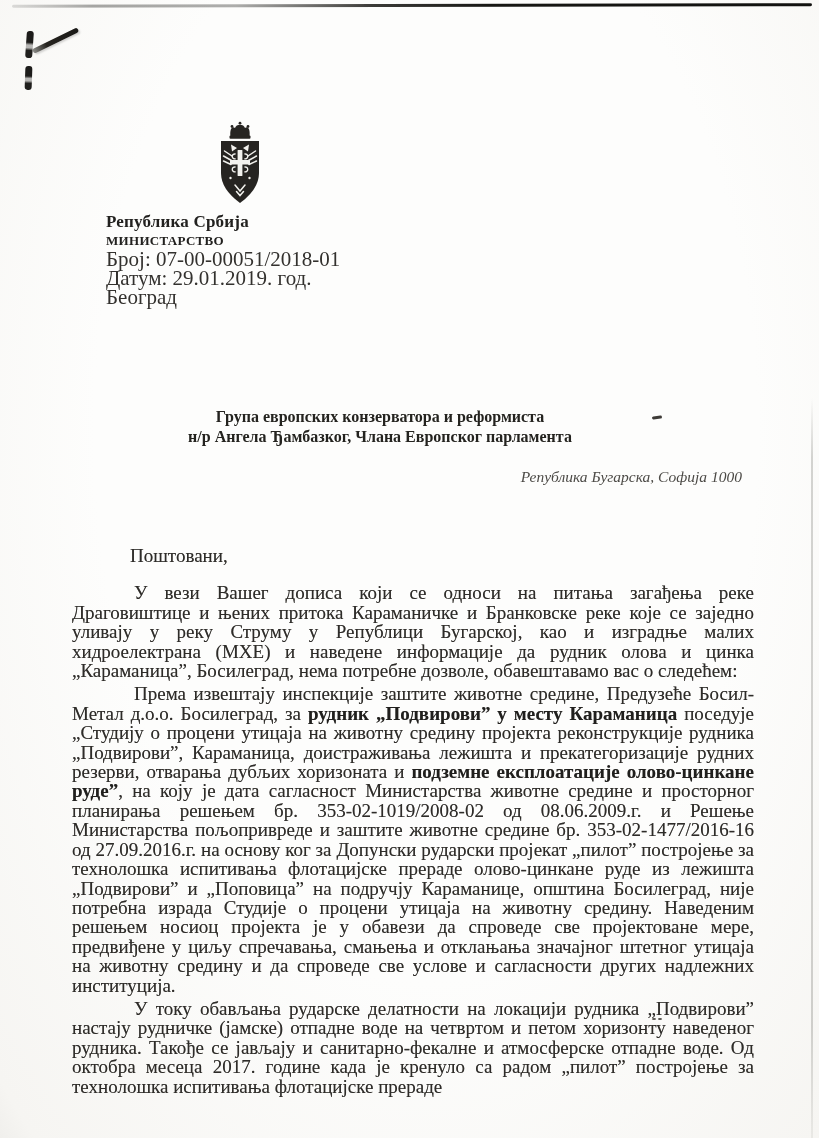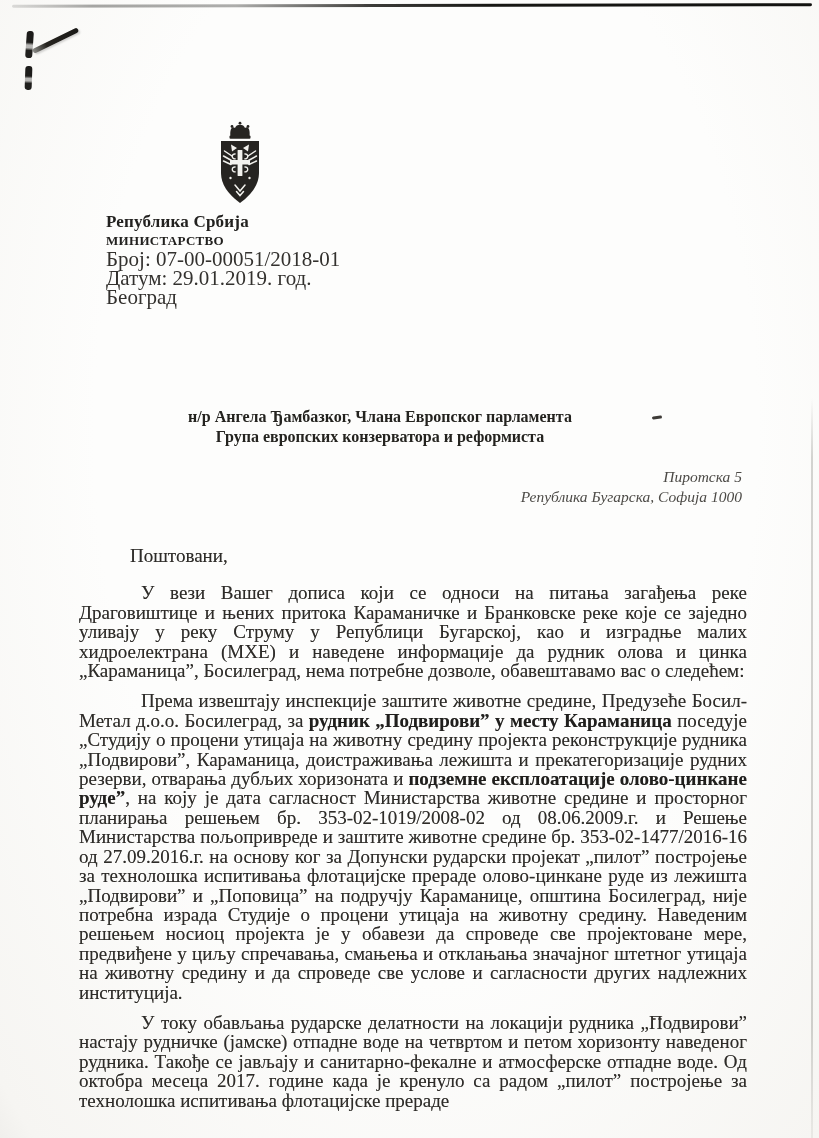--- a/index.html
+++ b/index.html
@@ -56,21 +56,21 @@
     position:absolute; left:400px; top:467px; width:342px; text-align:right;
     font-style:italic; font-size:15.5px; line-height:19.5px; color:#4c4a46;
   }
   
   .body-text {
     position:absolute; left:68px; top:546px; width:690px;
     font-size:19px; line-height:19.4px; text-align:justify;
     text-shadow:0 0 .4px rgba(46,44,41,.45);
   }
   .salutation { margin:0 0 18px 0; text-indent:62px; }
-  .para { margin:11px; text-indent:62px; }
+  .para { margin:4px; text-indent:62px; }
   .bold-seg { font-weight:bold; color:#201f1d; }
 </style>
 </head>
 <body>
 
 <div class="page">
 
   <div class="scan-top-line"></div>
   <div class="staple-post staple-a"></div>
   <div class="staple-diag"></div>
@@ -115,26 +115,25 @@
       </g>
     </svg>
     <div class="lh-country">Република Србија</div>
     <div class="lh-ministry">МИНИСТАРСТВО</div>
     <div class="lh-meta">Број: 07-00-00051/2018-01</div>
     <div class="lh-meta">Датум: 29.01.2019. год.</div>
     <div class="lh-meta">Београд</div>
   </div>
 
   <div class="recipient">
+    <div>Група европских конзерватора и реформиста</div>
     <div>н/р Ангела Ђамбазког, Члана Европског парламента</div>
-    <div>Група европских конзерватора и реформиста</div>
   </div>
 
   <div class="recipient-address">
-    <div>Пиротска 5</div>
     <div>Република Бугарска, Софија 1000</div>
   </div>
 
   <div class="body-text">
     <p class="salutation">Поштовани,</p>
     <p class="para"><span>У вези Вашег дописа који се односи на питања загађења реке Драговиштице и њених притока Караманичке и Бранковске реке које се заједно уливају у реку Струму у Републици Бугарској, као и изградње малих хидроелектрана (МХЕ) и наведене информације да рудник олова и цинка „Караманица”, Босилеград, нема потребне дозволе, обавештавамо вас о следећем:</span></p>
     <p class="para"><span>Према извештају инспекције заштите животне средине, Предузеће Босил-Метал д.о.о. Босилеград, за </span><span class="bold-seg">рудник „Подвирови” у месту Караманица</span><span> поседује „Студију о процени утицаја на животну средину пројекта реконструкције рудника „Подвирови”, Караманица, доистраживања лежишта и прекатегоризације рудних резерви, отварања дубљих хоризоната и </span><span class="bold-seg">подземне експлоатације олово-цинкане руде”</span><span>, на коју је дата сагласност Министарства животне средине и просторног планирања решењем бр. 353-02-1019/2008-02 од 08.06.2009.г. и Решење Министарства пољопривреде и заштите животне средине бр. 353-02-1477/2016-16 од 27.09.2016.г. на основу ког за Допунски рударски пројекат „пилот” постројење за технолошка испитивања флотацијске прераде олово-цинкане руде из лежишта „Подвирови” и „Поповица” на подручју Караманице, општина Босилеград, није потребна израда Студије о процени утицаја на животну средину. Наведеним решењем носиоц пројекта је у обавези да спроведе све пројектоване мере, предвиђене у циљу спречавања, смањења и отклањања значајног штетног утицаја на животну средину и да спроведе све услове и сагласности других надлежних институција.</span></p>
     <p class="para"><span>У току обављања рударске делатности на локацији рудника „Подвирови” настају рудничке (јамске) отпадне воде на четвртом и петом хоризонту наведеног рудника. Такође се јављају и санитарно-фекалне и атмосферске отпадне воде. Од октобра месеца 2017. године када је кренуло са радом „пилот” постројење за технолошка испитивања флотацијске прераде</span></p>
   </div>
 

